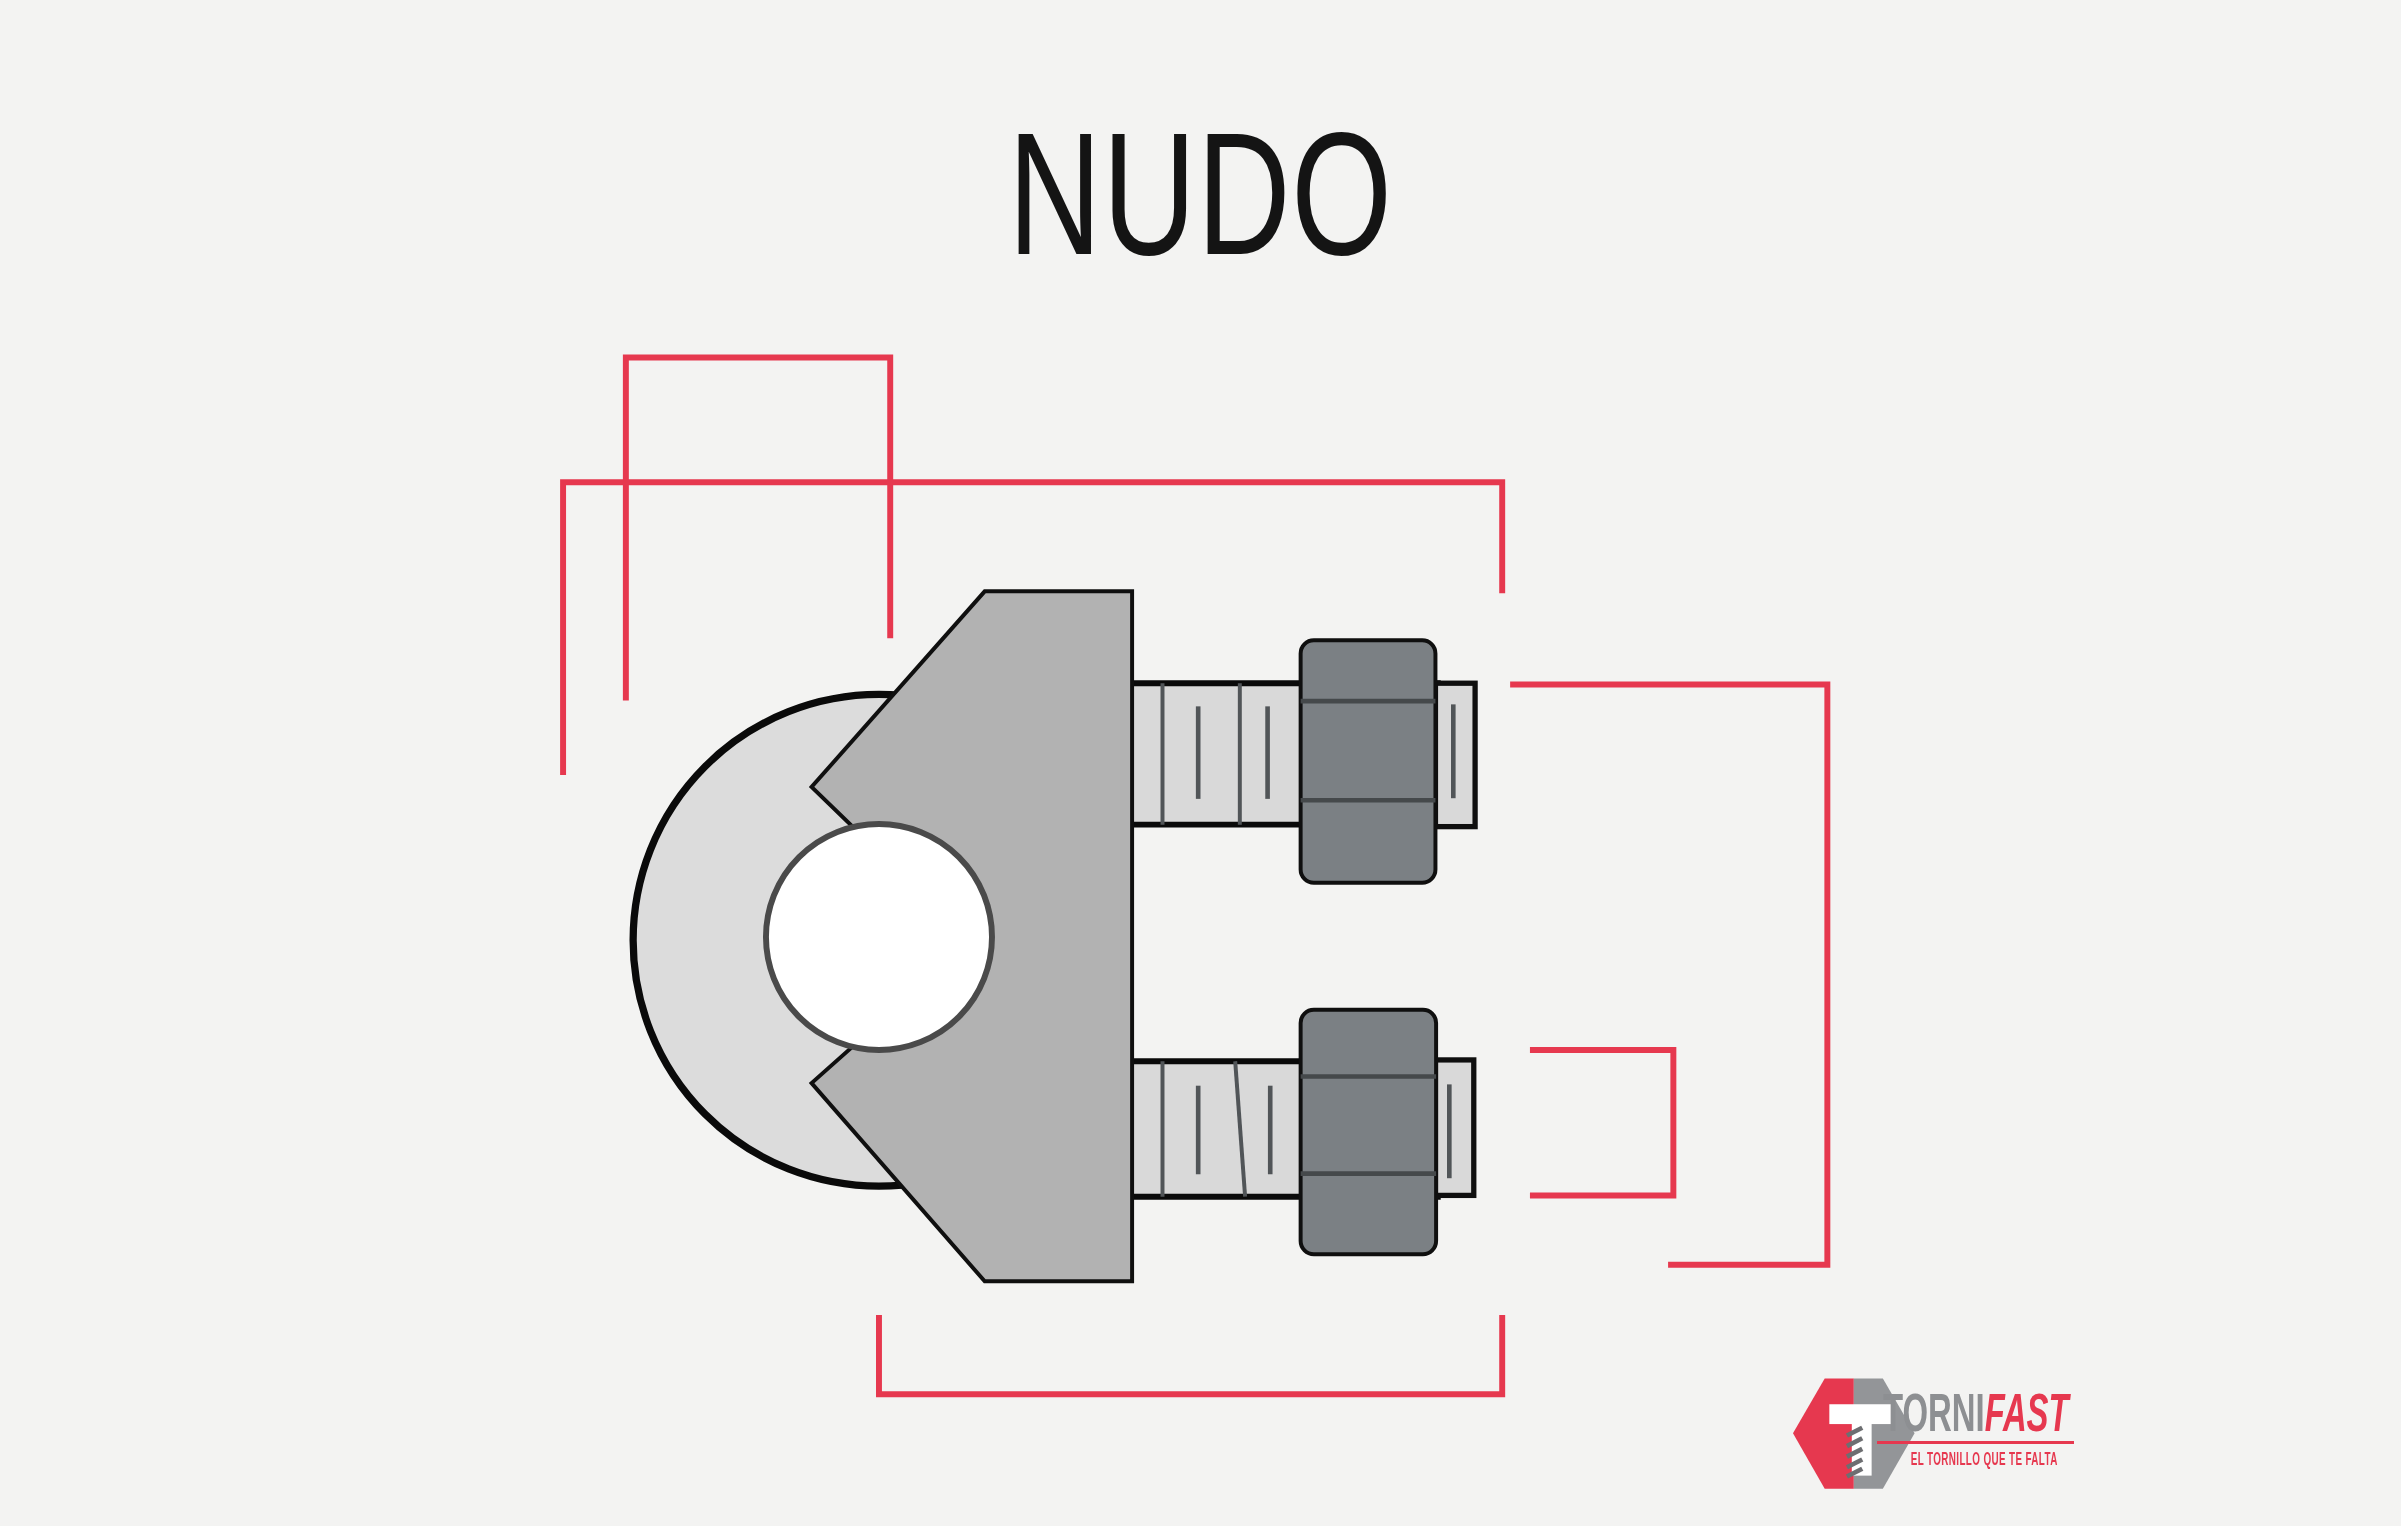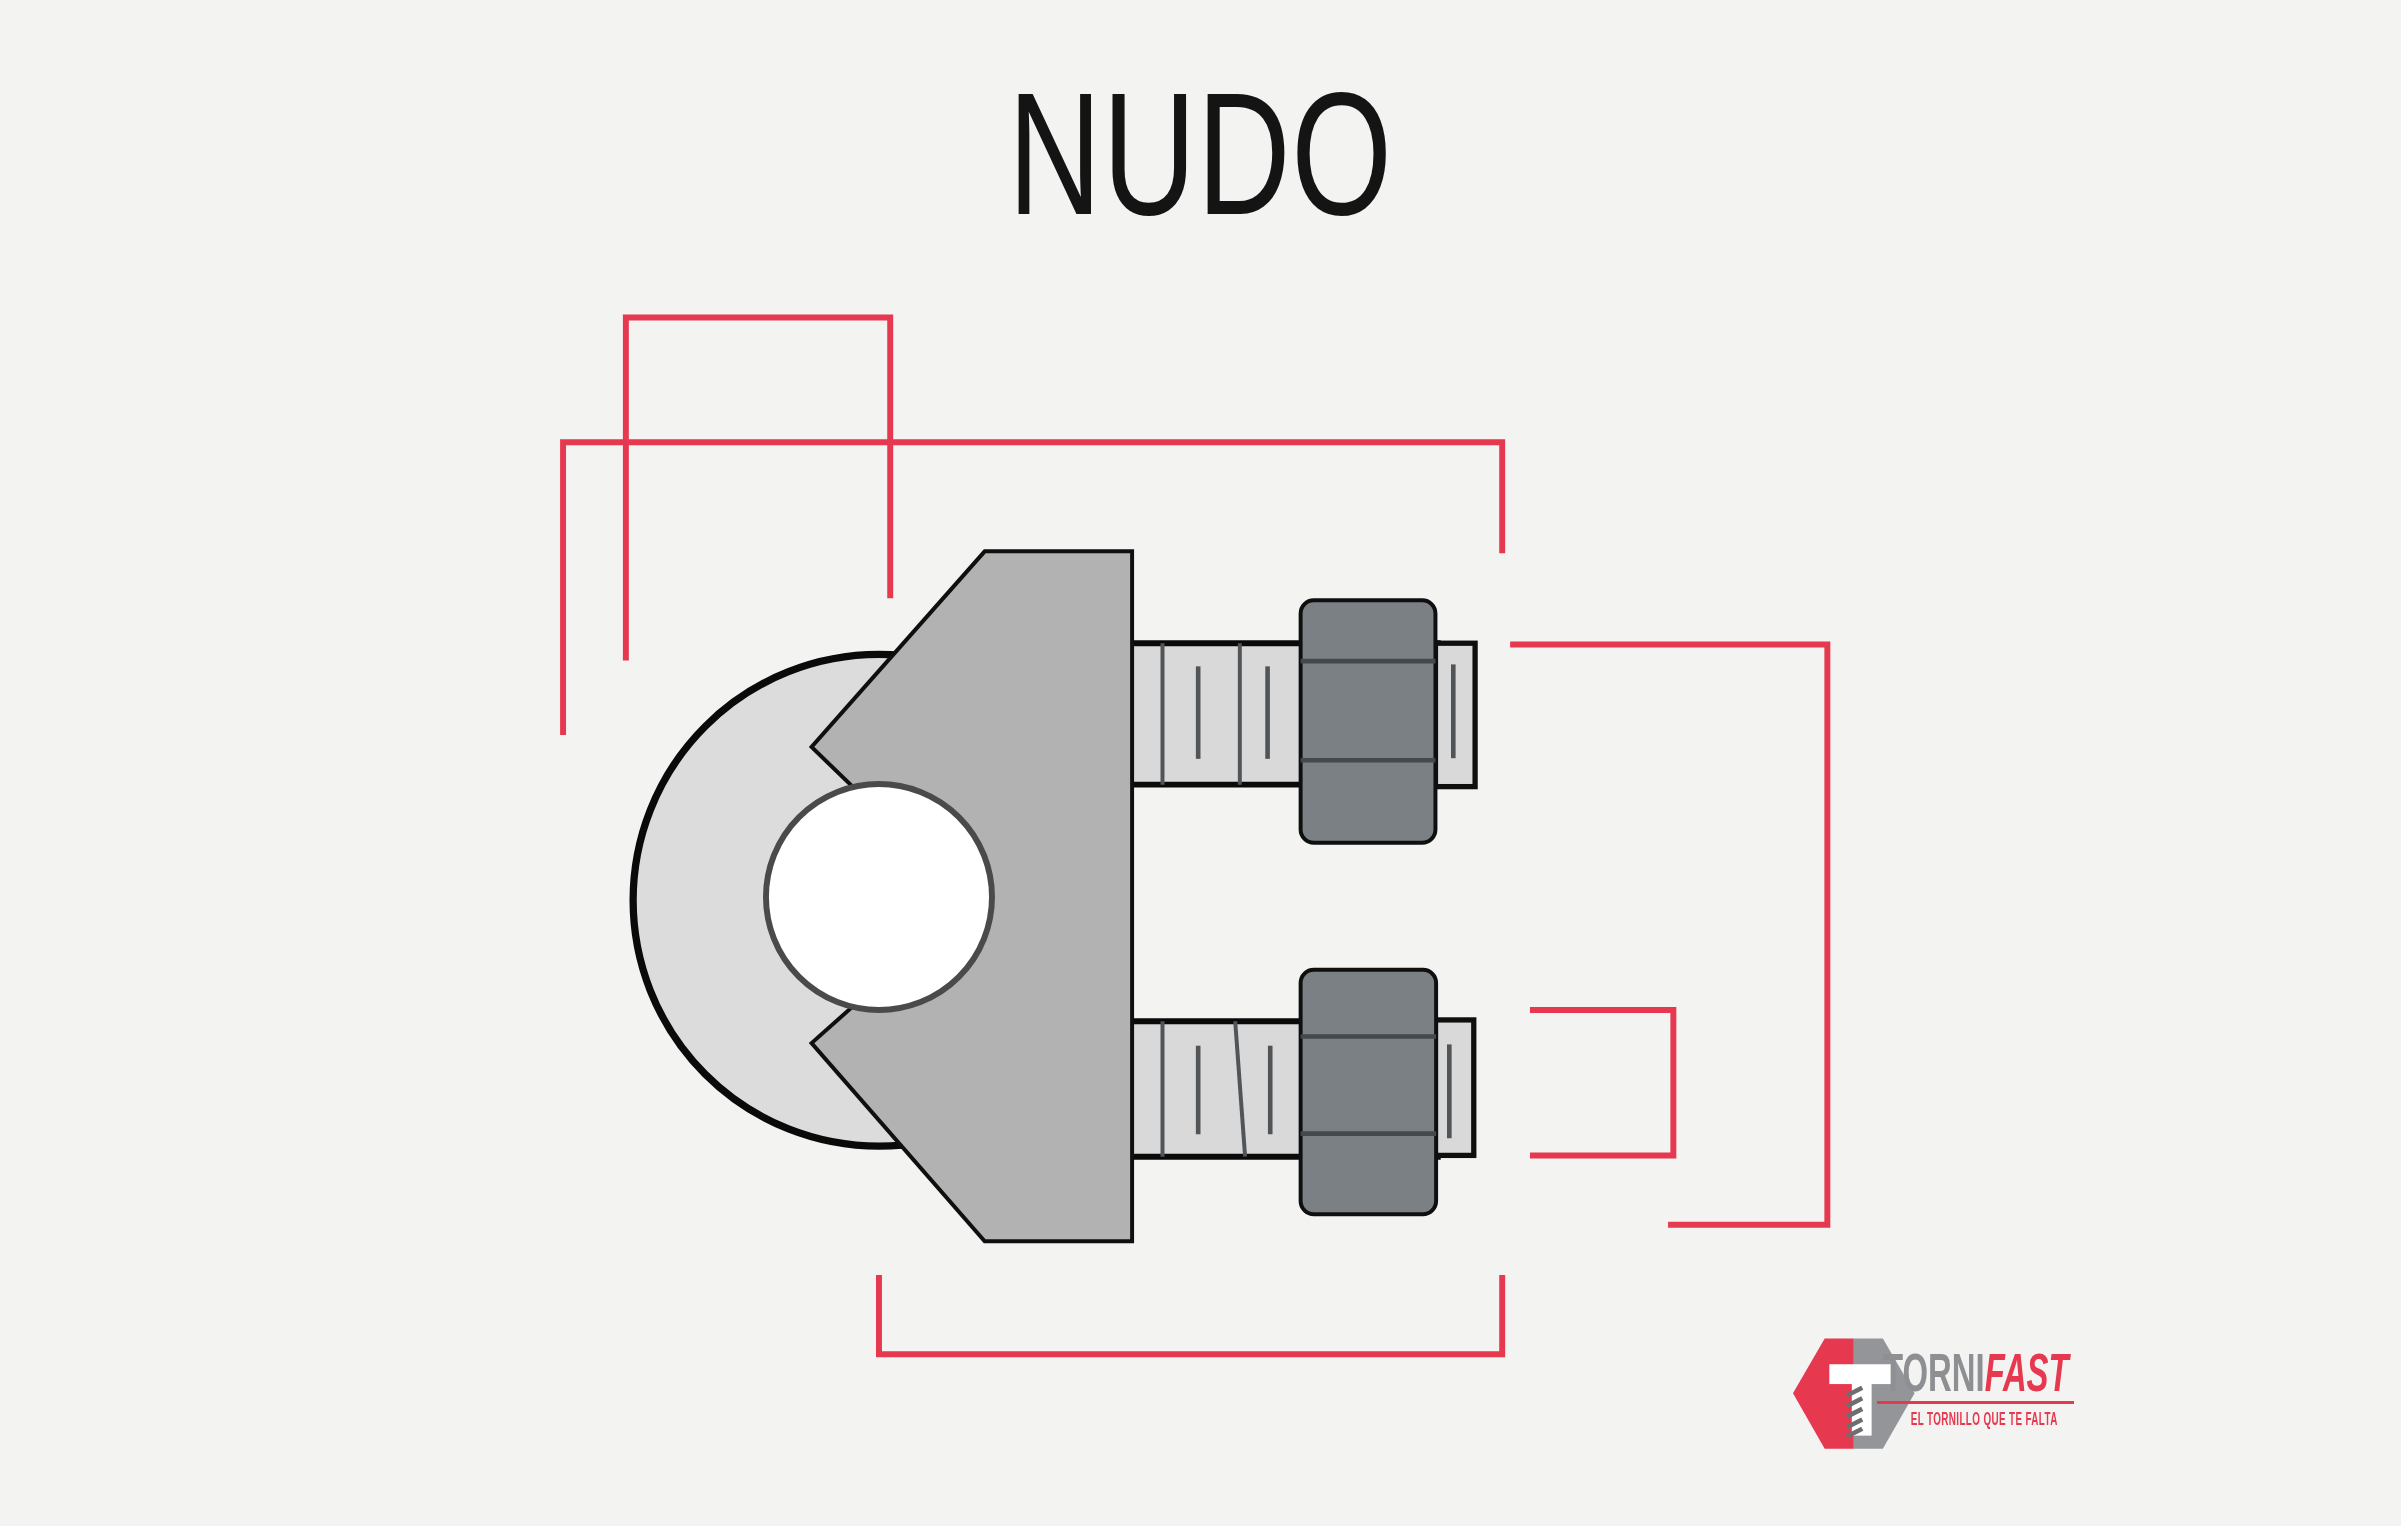--- a/index.html
+++ b/index.html
@@ -2,21 +2,21 @@
 <html style="--background: #f3f3f2; --ink: #141414; --accent: #e6384f; --circle_fill: #dcdcdc; --saddle_fill: #b2b2b2; --hole_stroke: #4a4a4a; --shaft_fill: #d9d9d9; --nut_fill: #7b8084; --nut_facet: #45494b; --thread_tick: #515558; --logo_gray: #939598; --wordmark_gray: #8d8f92;font-size:10.6px"><head>
 <meta charset="utf-8">
 <style>
   html,body{margin:0;padding:0;}
   body{
     width:2401px;height:1527px;
     background:var(--background,#f3f3f2);
     font-family:"Liberation Sans",sans-serif;
     position:relative;overflow:hidden;
   }
-  .page{position:absolute;inset:0;}
+  .page{position:absolute;inset:0;margin-top:40px;}
   .title{
     position:absolute;top:66px;left:0;width:2401px;
     text-align:center;
     font-size:175px;line-height:1;font-weight:100;
     color:var(--ink,#141414);
     transform:scaleX(0.74);transform-origin:50% 50%;
     letter-spacing:1.3px;
   }
   svg{position:absolute;top:0;left:0;}
   

